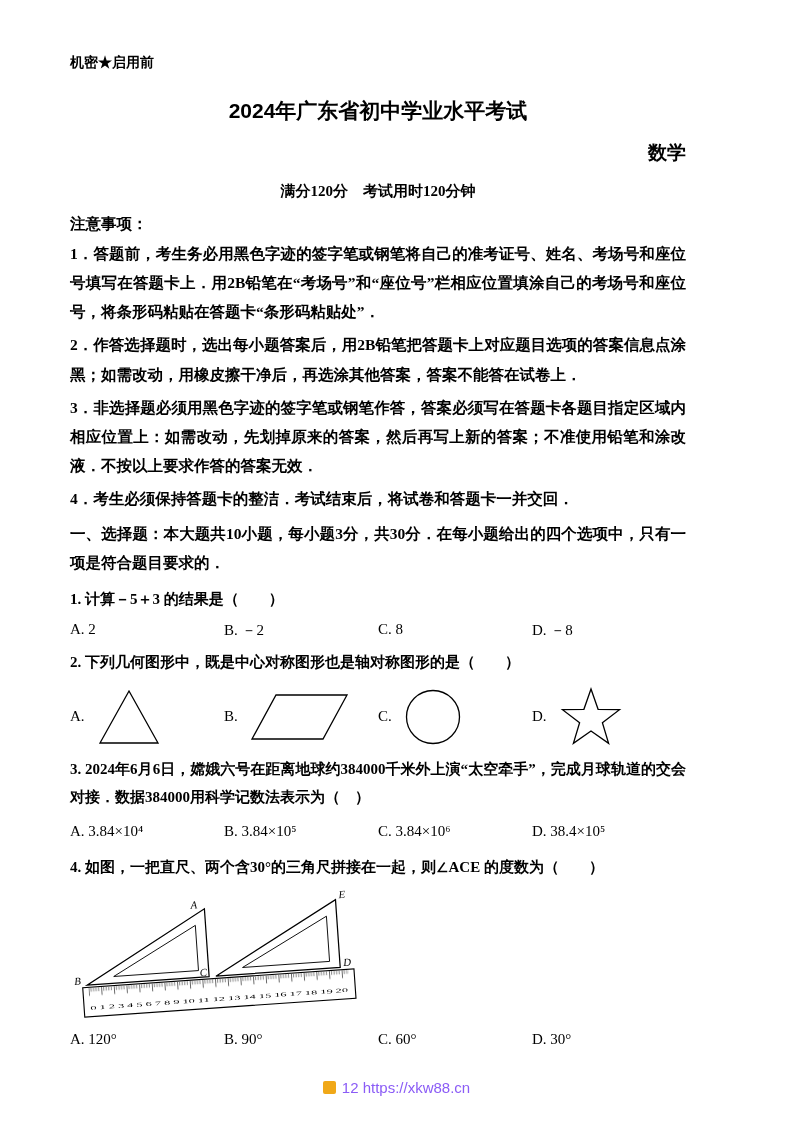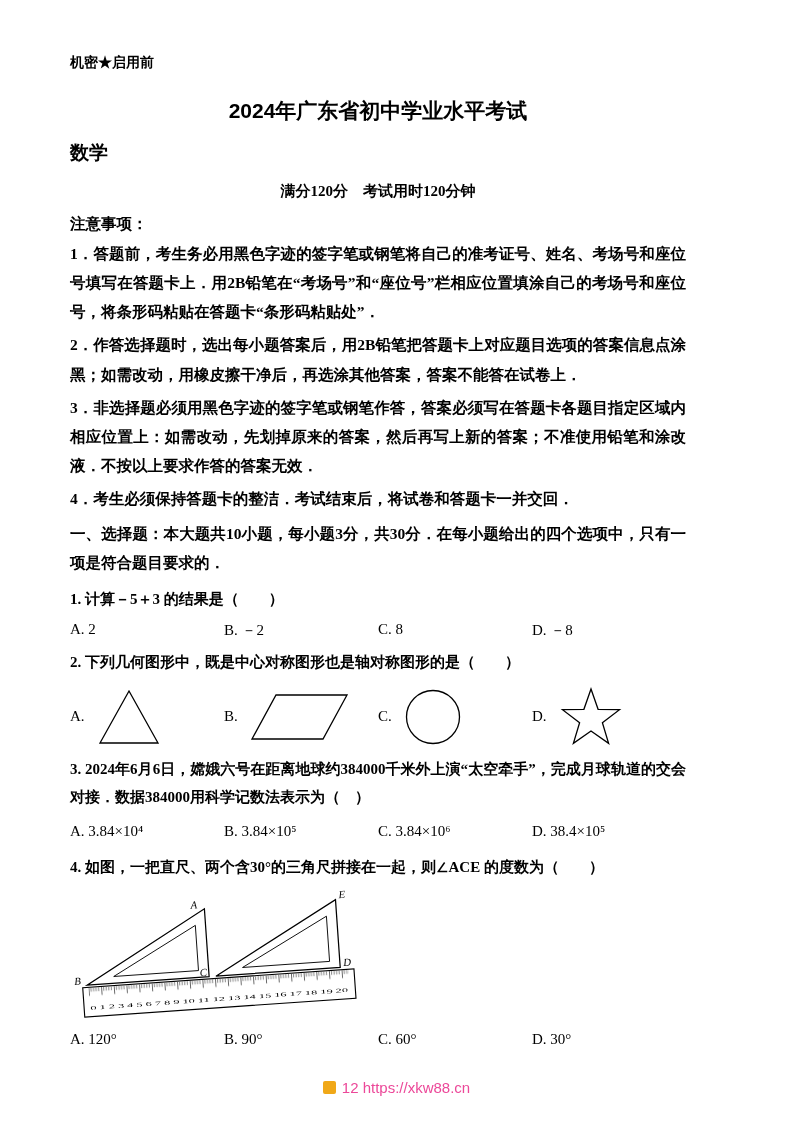--- a/index.html
+++ b/index.html
@@ -3,36 +3,36 @@
 <meta charset="utf-8">
 <style>
   html,body { margin:0; padding:0; }
   body {
     width:793px; height:1122px; background:#ffffff; color:#000;
     font-family:"Liberation Serif", serif; position:relative; overflow:hidden;
   }
   .page { padding:54px 107px 0 70px; }
   .confidential { font-size:14px; font-weight:bold; }
   .title { text-align:center; font-size:21px; font-weight:bold; margin-top:25px; font-family:"Liberation Sans", sans-serif; }
-  .subject { text-align:left; font-size:19px; font-weight:bold; margin-top:15px; font-family:"Liberation Sans", sans-serif; }
+  .subject { text-align:right; font-size:19px; font-weight:bold; margin-top:15px; font-family:"Liberation Sans", sans-serif; }
   .score { text-align:center; font-size:15px; font-weight:bold; margin-top:16px; }
   .notice-head { font-size:15.5px; font-weight:bold; margin-top:13px; }
   p.notice { font-size:15.5px; font-weight:bold; line-height:1.88; text-align:justify; margin:4px 0 0 0; }
   p.section-head { font-size:15.5px; font-weight:bold; line-height:1.88; text-align:justify; margin:6px 0 0 0; }
   p.qtext { font-size:15px; line-height:1.85; text-align:justify; margin:9px 0 0 0;font-weight:bold; }
   .opts { display:flex; font-size:15px; margin-top:7px;justify-content:space-between; }
   .opts .opt { width:25%; }
   .shape-row { display:flex; align-items:center; margin-top:10px; margin-bottom:4px; }
   .shape-cell { width:25%; display:flex; align-items:center; font-size:15px; }
   .shape-cell .shape-label { margin-right:12px; }
   .figure-wrap { margin:20px 0 6px 2px; width:300px; transform:rotate(-4deg); transform-origin:12% 50%; }
   .fig-label { font-style:italic; font-family:"Liberation Serif", serif; }
   .footer {
     position:absolute; left:0; right:0; bottom:26px; text-align:center;
-    font-size:15px; color:#ec4899; font-family:"Liberation Sans", sans-serif;
+    font-size:15px; color:#8b5cf6; font-family:"Liberation Sans", sans-serif;
   }
   .footer .badge { display:inline-block; width:13px; height:13px; background:#F0A818; border-radius:2px; margin-right:6px; vertical-align:-1px; }
 </style>
 </head>
 <body>
 
 <div class="page">
 
   <div class="confidential">机密★启用前</div>
 

